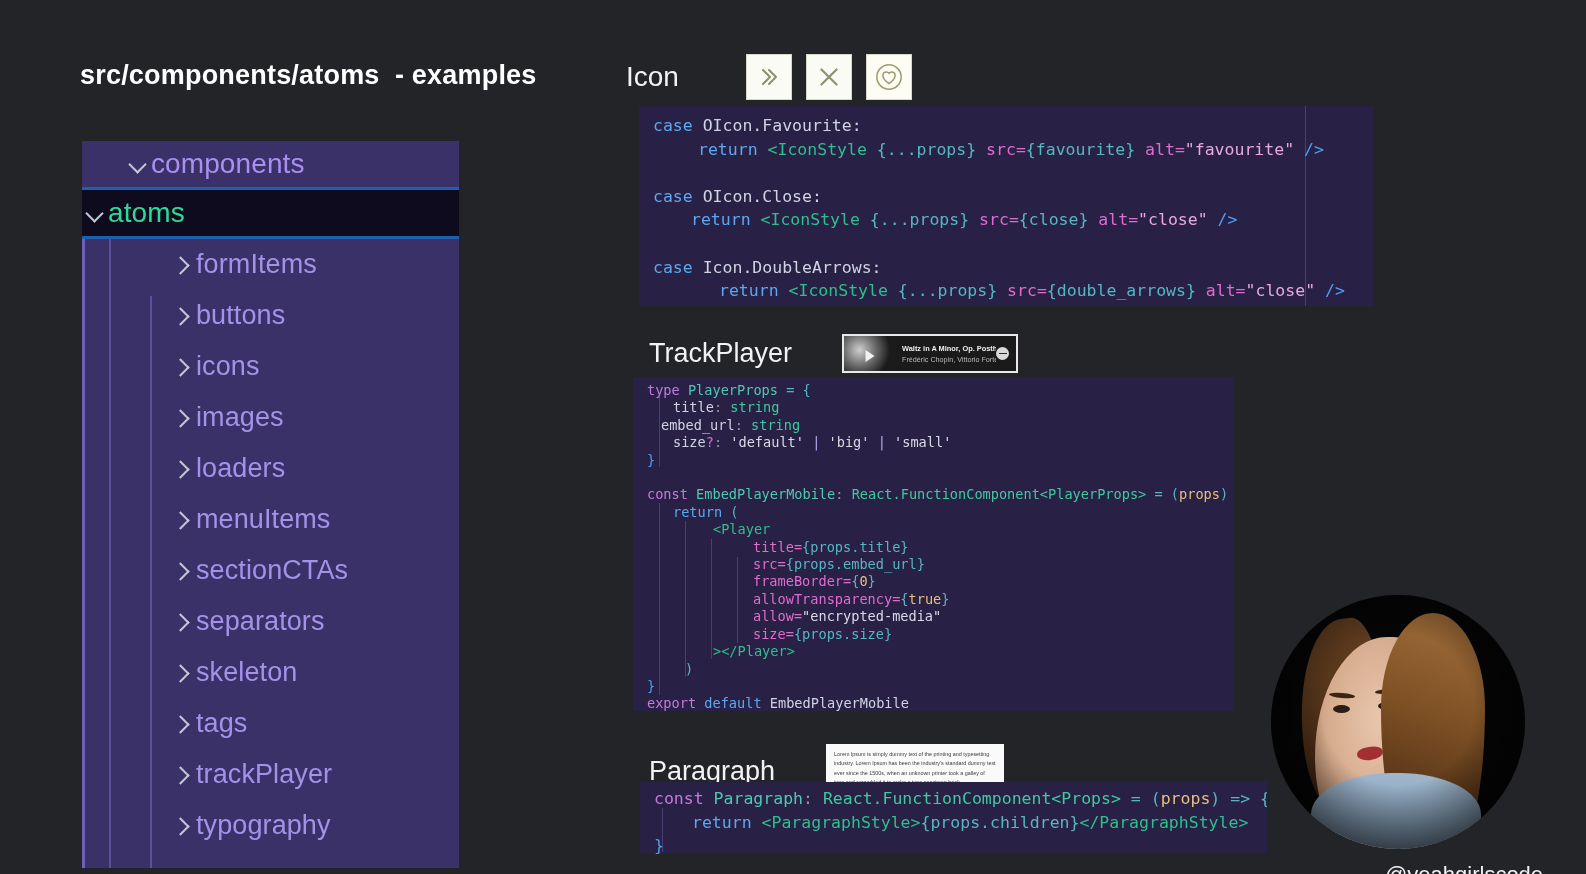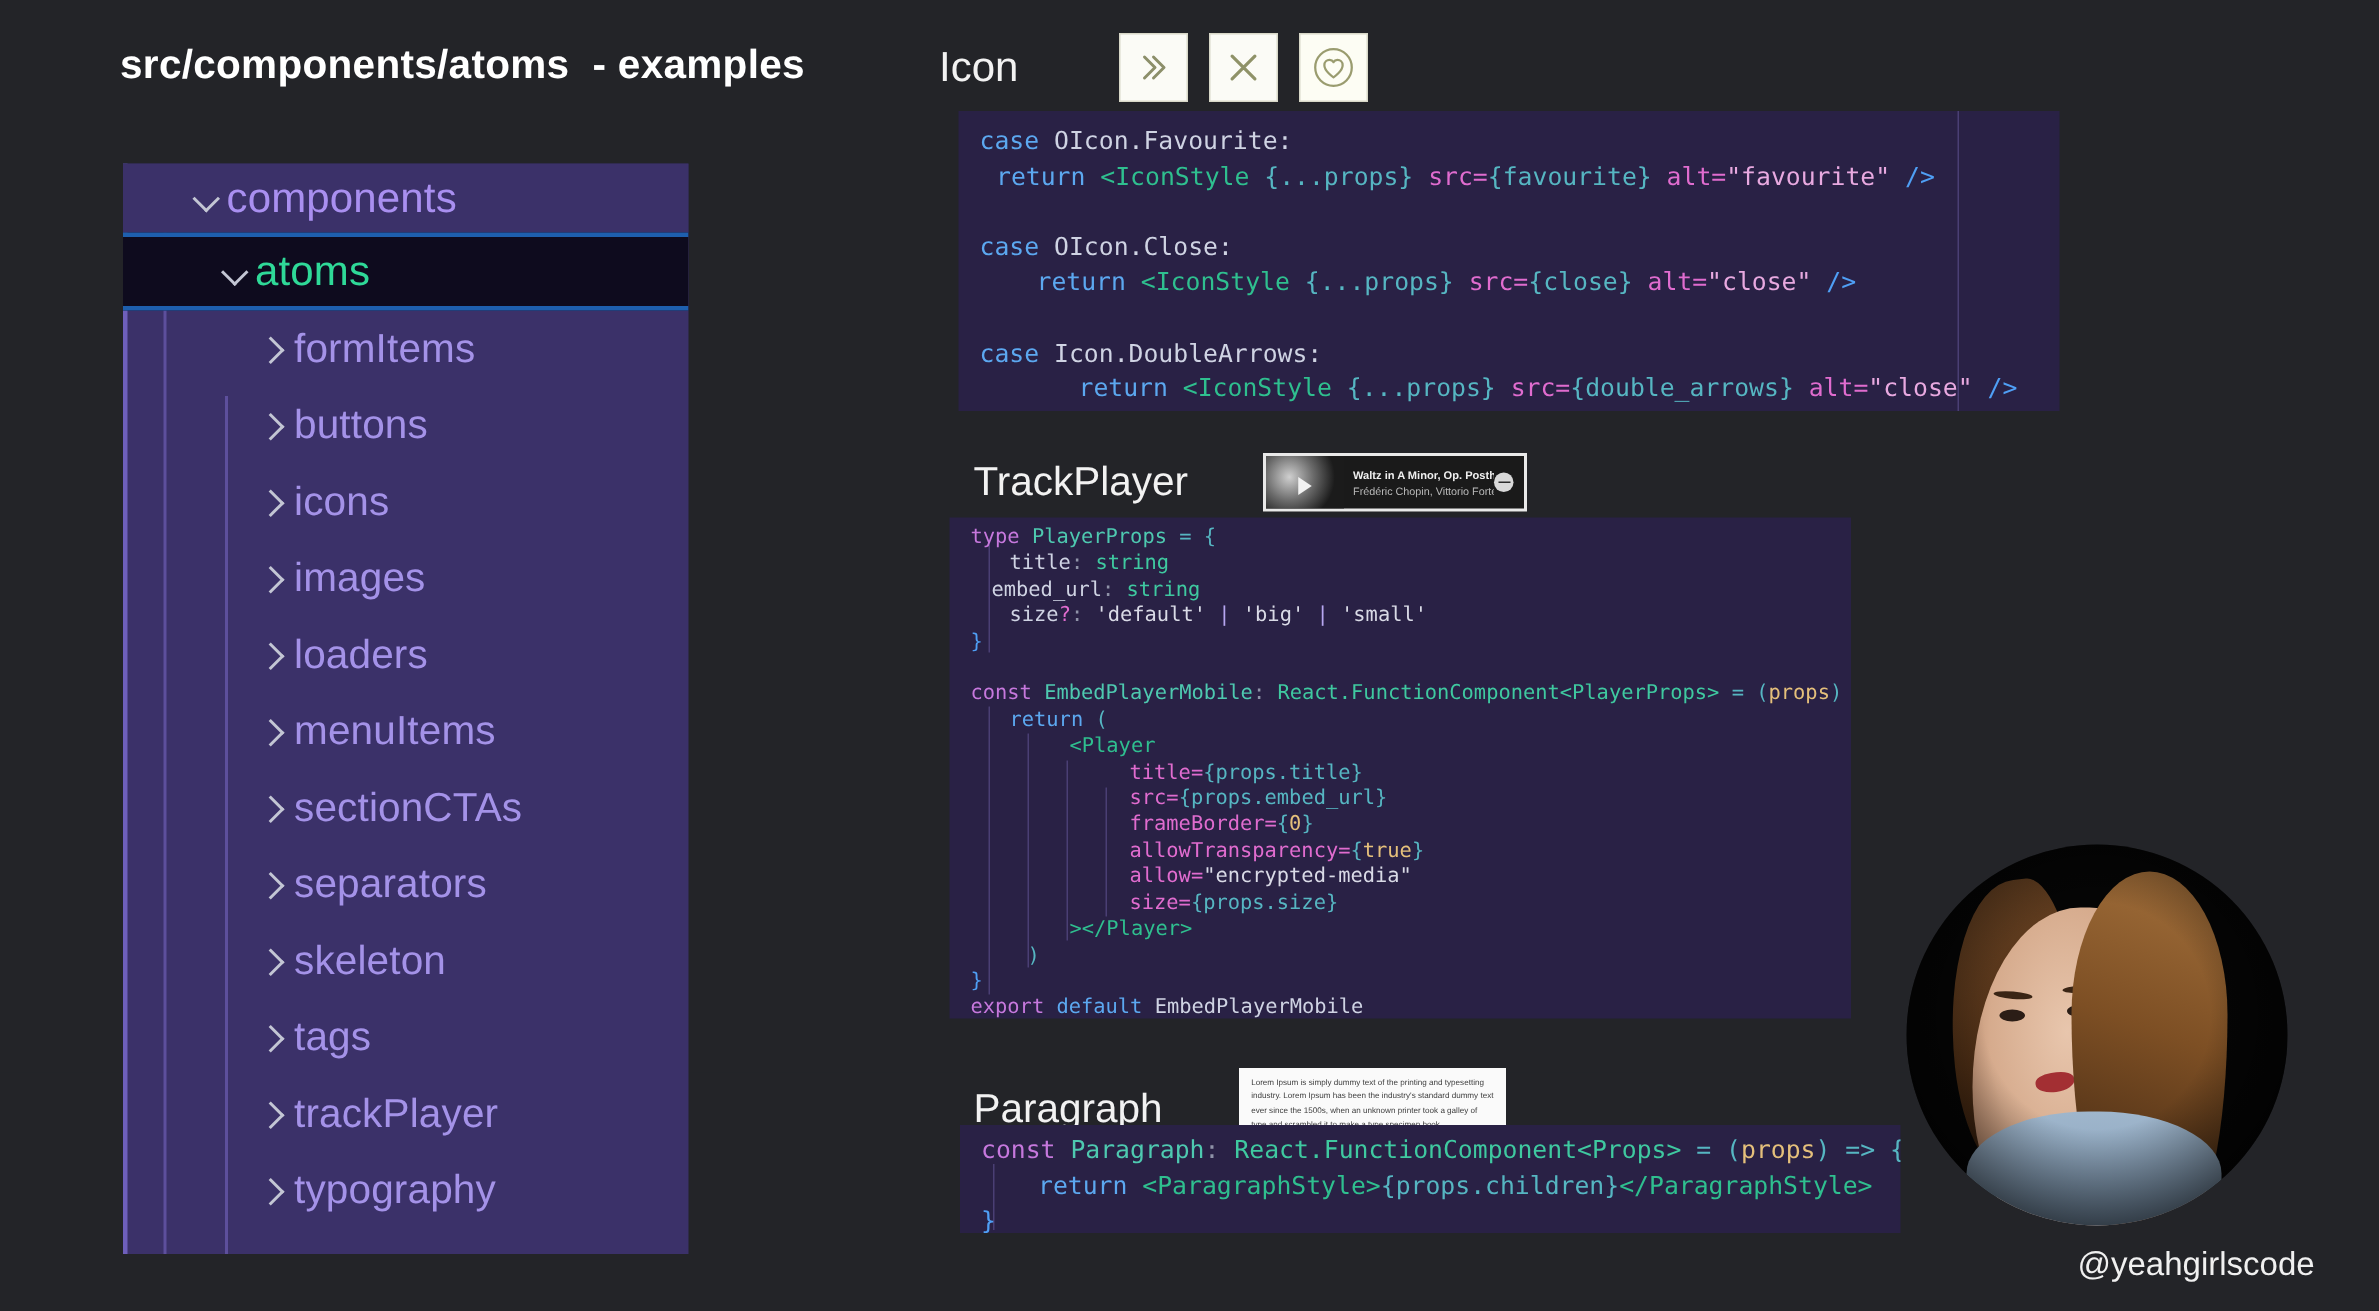--- a/index.html
+++ b/index.html
@@ -10,20 +10,21 @@
     overflow: hidden;
     background: #232428;
     font-family: "Liberation Sans", sans-serif;
   }
 
   #stage {
     position: relative;
     width: 1586px;
     height: 715px;
     background: #232428;
+    margin-top: 32px;
   }
 
   
   .page-title {
     position: absolute;
     left: 80px;
     top: 28px;
     font-size: 27px;
     font-weight: bold;
     color: #ffffff;
@@ -81,21 +82,21 @@
   }
   .tree-label {
     font-size: 27px;
     color: #a492e8;
     letter-spacing: 0.1px;
   }
   .tree-row.root .tree-label { color: #a98ff0; font-size: 28px; }
   .tree-row.selected .tree-label { color: #2fd998; font-size: 28px; }
 
   .lvl0 { padding-left: 43px; }
-  .lvl1 { padding-left: 62px; }
+  .lvl1 { }
   .lvl2 { padding-left: 88px; }
 
   
   .rail {
     position: absolute;
     top: 0;
     bottom: 0;
     width: 2px;
     background: #5a4d93;
   }
@@ -446,21 +447,21 @@
         <svg width="30" height="30" viewBox="0 0 32 32">
           <circle cx="16" cy="16" r="13" fill="none" stroke="#9a9c6f" stroke-width="1.6"></circle>
           <path d="M16 23 C16 23 9.5 18.6 9.5 14.4 C9.5 12.2 11.2 10.6 13.2 10.6 C14.5 10.6 15.5 11.3 16 12.2 C16.5 11.3 17.5 10.6 18.8 10.6 C20.8 10.6 22.5 12.2 22.5 14.4 C22.5 18.6 16 23 16 23 Z" fill="none" stroke="#9a9c6f" stroke-width="1.6" stroke-linejoin="round"></path>
         </svg>
       </div>
 
     </div>
   </div>
 
   <div class="code code-1"><div class="ig" style="left:666px;"></div><span class="ln"><span class="t-kw">case</span><span class="t-id"> OIcon.Favourite:</span></span>
-<span class="ln" style="padding-left:25px"><span class="t-kw">return</span><span class="t-id"> </span><span class="t-tag">&lt;IconStyle</span><span class="t-cyan"> {...props} </span><span class="t-attr">src=</span><span class="t-cyan">{favourite}</span><span class="t-attr"> alt=</span><span class="t-str">"favourite"</span><span class="t-blue"> /&gt;</span></span>
+<span class="ln" style="padding-left:59px"><span class="t-kw">return</span><span class="t-id"> </span><span class="t-tag">&lt;IconStyle</span><span class="t-cyan"> {...props} </span><span class="t-attr">src=</span><span class="t-cyan">{favourite}</span><span class="t-attr"> alt=</span><span class="t-str">"favourite"</span><span class="t-blue"> /&gt;</span></span>
 <span class="ln"> </span>
 <span class="ln"><span class="t-kw">case</span><span class="t-id"> OIcon.Close:</span></span>
 <span class="ln" style="padding-left:52px"><span class="t-kw">return</span><span class="t-id"> </span><span class="t-tag">&lt;IconStyle</span><span class="t-cyan"> {...props} </span><span class="t-attr">src=</span><span class="t-cyan">{close}</span><span class="t-attr"> alt=</span><span class="t-str">"close"</span><span class="t-blue"> /&gt;</span></span>
 <span class="ln"> </span>
 <span class="ln"><span class="t-kw">case</span><span class="t-id"> Icon.DoubleArrows:</span></span>
 <span class="ln" style="padding-left:80px"><span class="t-kw">return</span><span class="t-id"> </span><span class="t-tag">&lt;IconStyle</span><span class="t-cyan"> {...props} </span><span class="t-attr">src=</span><span class="t-cyan">{double_arrows}</span><span class="t-attr"> alt=</span><span class="t-str">"close"</span><span class="t-blue"> /&gt;</span></span></div>
 
   <div class="tp-header">
     <span class="tp-title">TrackPlayer</span>
     <div class="player-widget">

